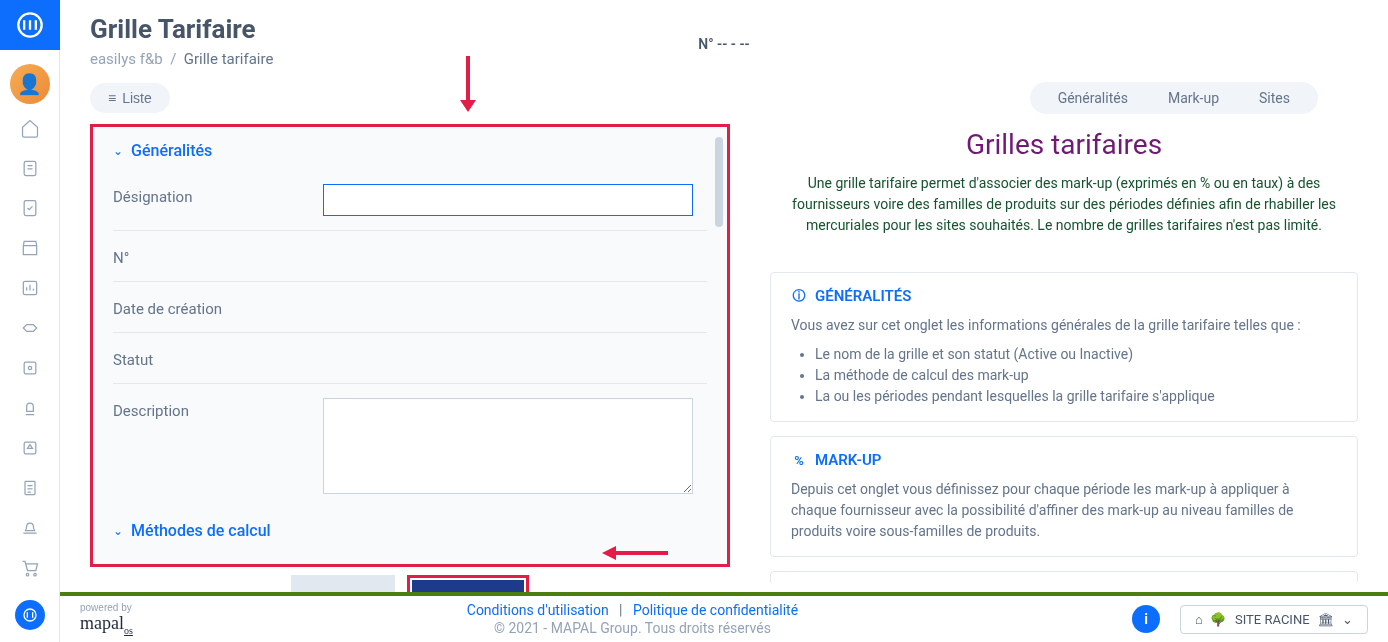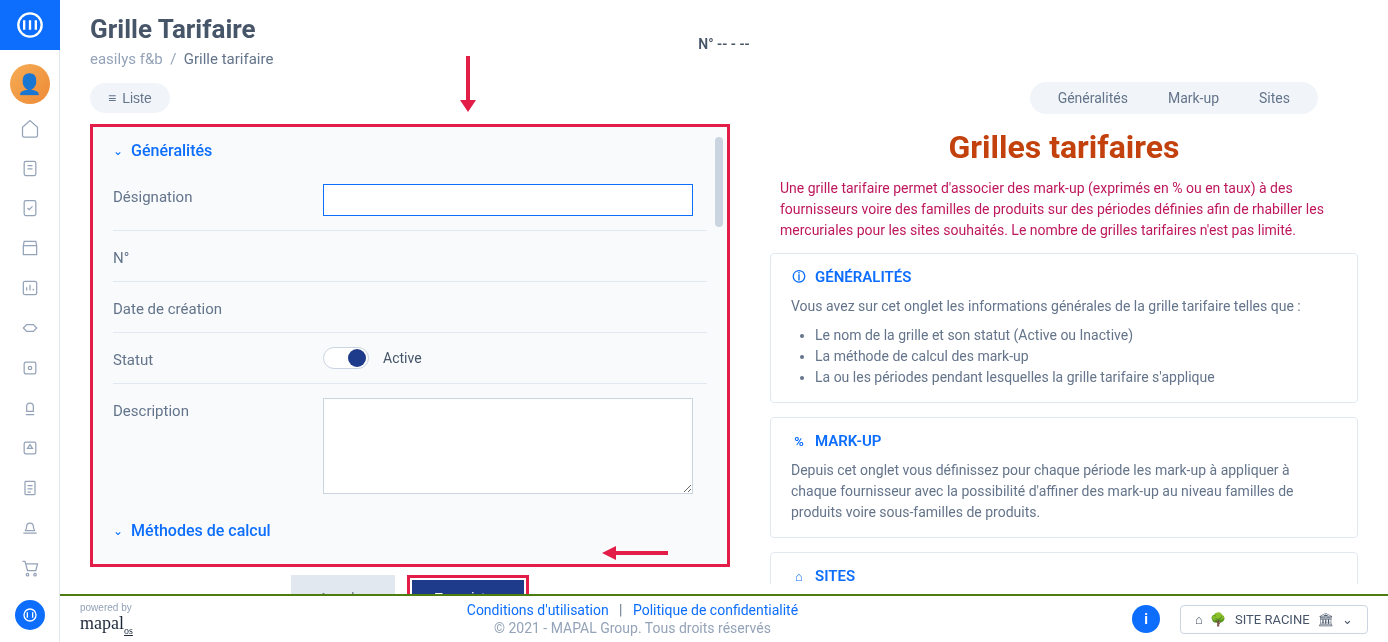--- a/index.html
+++ b/index.html
@@ -54,30 +54,30 @@
 .btn-cancel { background: #e2e8f0; border: none; padding: 10px 28px; color: #64748b; font-size: 14px; cursor: pointer; }
 .btn-save-wrap { border: 3px solid #e11d48; padding: 2px; display: inline-block; }
 .btn-save { background: #1e3a8a; border: none; padding: 10px 22px; color: #fff; font-size: 14px; cursor: pointer; }
 
 
 .arrow-down { position: absolute; left: 396px; top: 54px; pointer-events: none; }
 .arrow-right { position: absolute; left: 540px; top: 543px; pointer-events: none; }
 
 
 .info-panel { flex: 1; padding-top: 4px; overflow: auto; }
-.info-panel h2 { text-align: center; font-size: 32px; color: #c2410c; font-weight: 700; margin-bottom: 12px; }
-.info-intro { text-align: left; color: #be185d; font-size: 14px; line-height: 1.5; margin-bottom: 12px; padding: 0 10px; }
+.info-panel h2 { text-align: center; font-size: 28px; color: #701a75; font-weight: 400; margin-bottom: 12px; }
+.info-intro { text-align: center; color: #14532d; font-size: 14px; line-height: 1.5; margin-bottom: 36px; padding: 0 10px; }
 .info-card { border: 1px solid #e2e8f0; border-radius: 4px; padding: 14px 20px; margin-bottom: 14px; }
 .info-card h3 { color: #0d6efd; font-size: 15px; font-weight: 600; display: flex; align-items: center; gap: 8px; margin-bottom: 10px; }
 .info-card h3 .ic { width: 16px; height: 16px; display: inline-flex; align-items: center; justify-content: center; font-size: 13px; }
 .info-card p, .info-card li { color: #64748b; font-size: 14px; line-height: 1.5; }
 .info-card ul { margin: 8px 0 0 24px; }
 
 
-.footer { border-top: 2px solid #4d7c0f; padding: 6px 20px; display: flex; align-items: center; gap: 20px; }
+.footer { border-top: 4px solid #4d7c0f; padding: 6px 20px; display: flex; align-items: center; gap: 20px; }
 .footer .mapal { font-family: cursive; font-size: 18px; color: #1e293b; }
 .footer .mapal .tag { font-size: 10px; display: block; color: #94a3b8; font-family: sans-serif; }
 .footer .center { flex: 1; text-align: center; font-size: 14px; color: #64748b; }
 .footer .center a { color: #0d6efd; text-decoration: none; }
 .footer .site-sel { border: 1px solid #cbd5e1; border-radius: 4px; padding: 6px 14px; font-size: 13px; color: #475569; cursor: pointer; display: flex; align-items: center; gap: 8px; }
 .footer .info-ic { width: 28px; height: 28px; border-radius: 50%; background: #0d6efd; color: #fff; display: inline-flex; align-items: center; justify-content: center; font-weight: 700; cursor: pointer; }
 
 .rel { position: relative; }
 </style>
 </head>
@@ -217,26 +217,20 @@
             <div class="form-control"></div>
           </div>
 
           <div class="form-row">
             <div class="form-label">Date de création</div>
             <div class="form-control"></div>
           </div>
 
           <div class="form-row">
             <div class="form-label">Statut</div>
-            <div class="form-control toggle">
-              <div class="toggle-track">
-                  <div class="toggle-knob"></div>
-                </div>
-              <span class="toggle-label">Active</span>
-            </div>
           </div>
 
           <div class="form-row" style="border-bottom:none;">
             <div class="form-label">Description</div>
             <div class="form-control">
               <textarea class="textarea" style=""></textarea>
             </div>
           </div>
 
           <div class="section-header methods">

